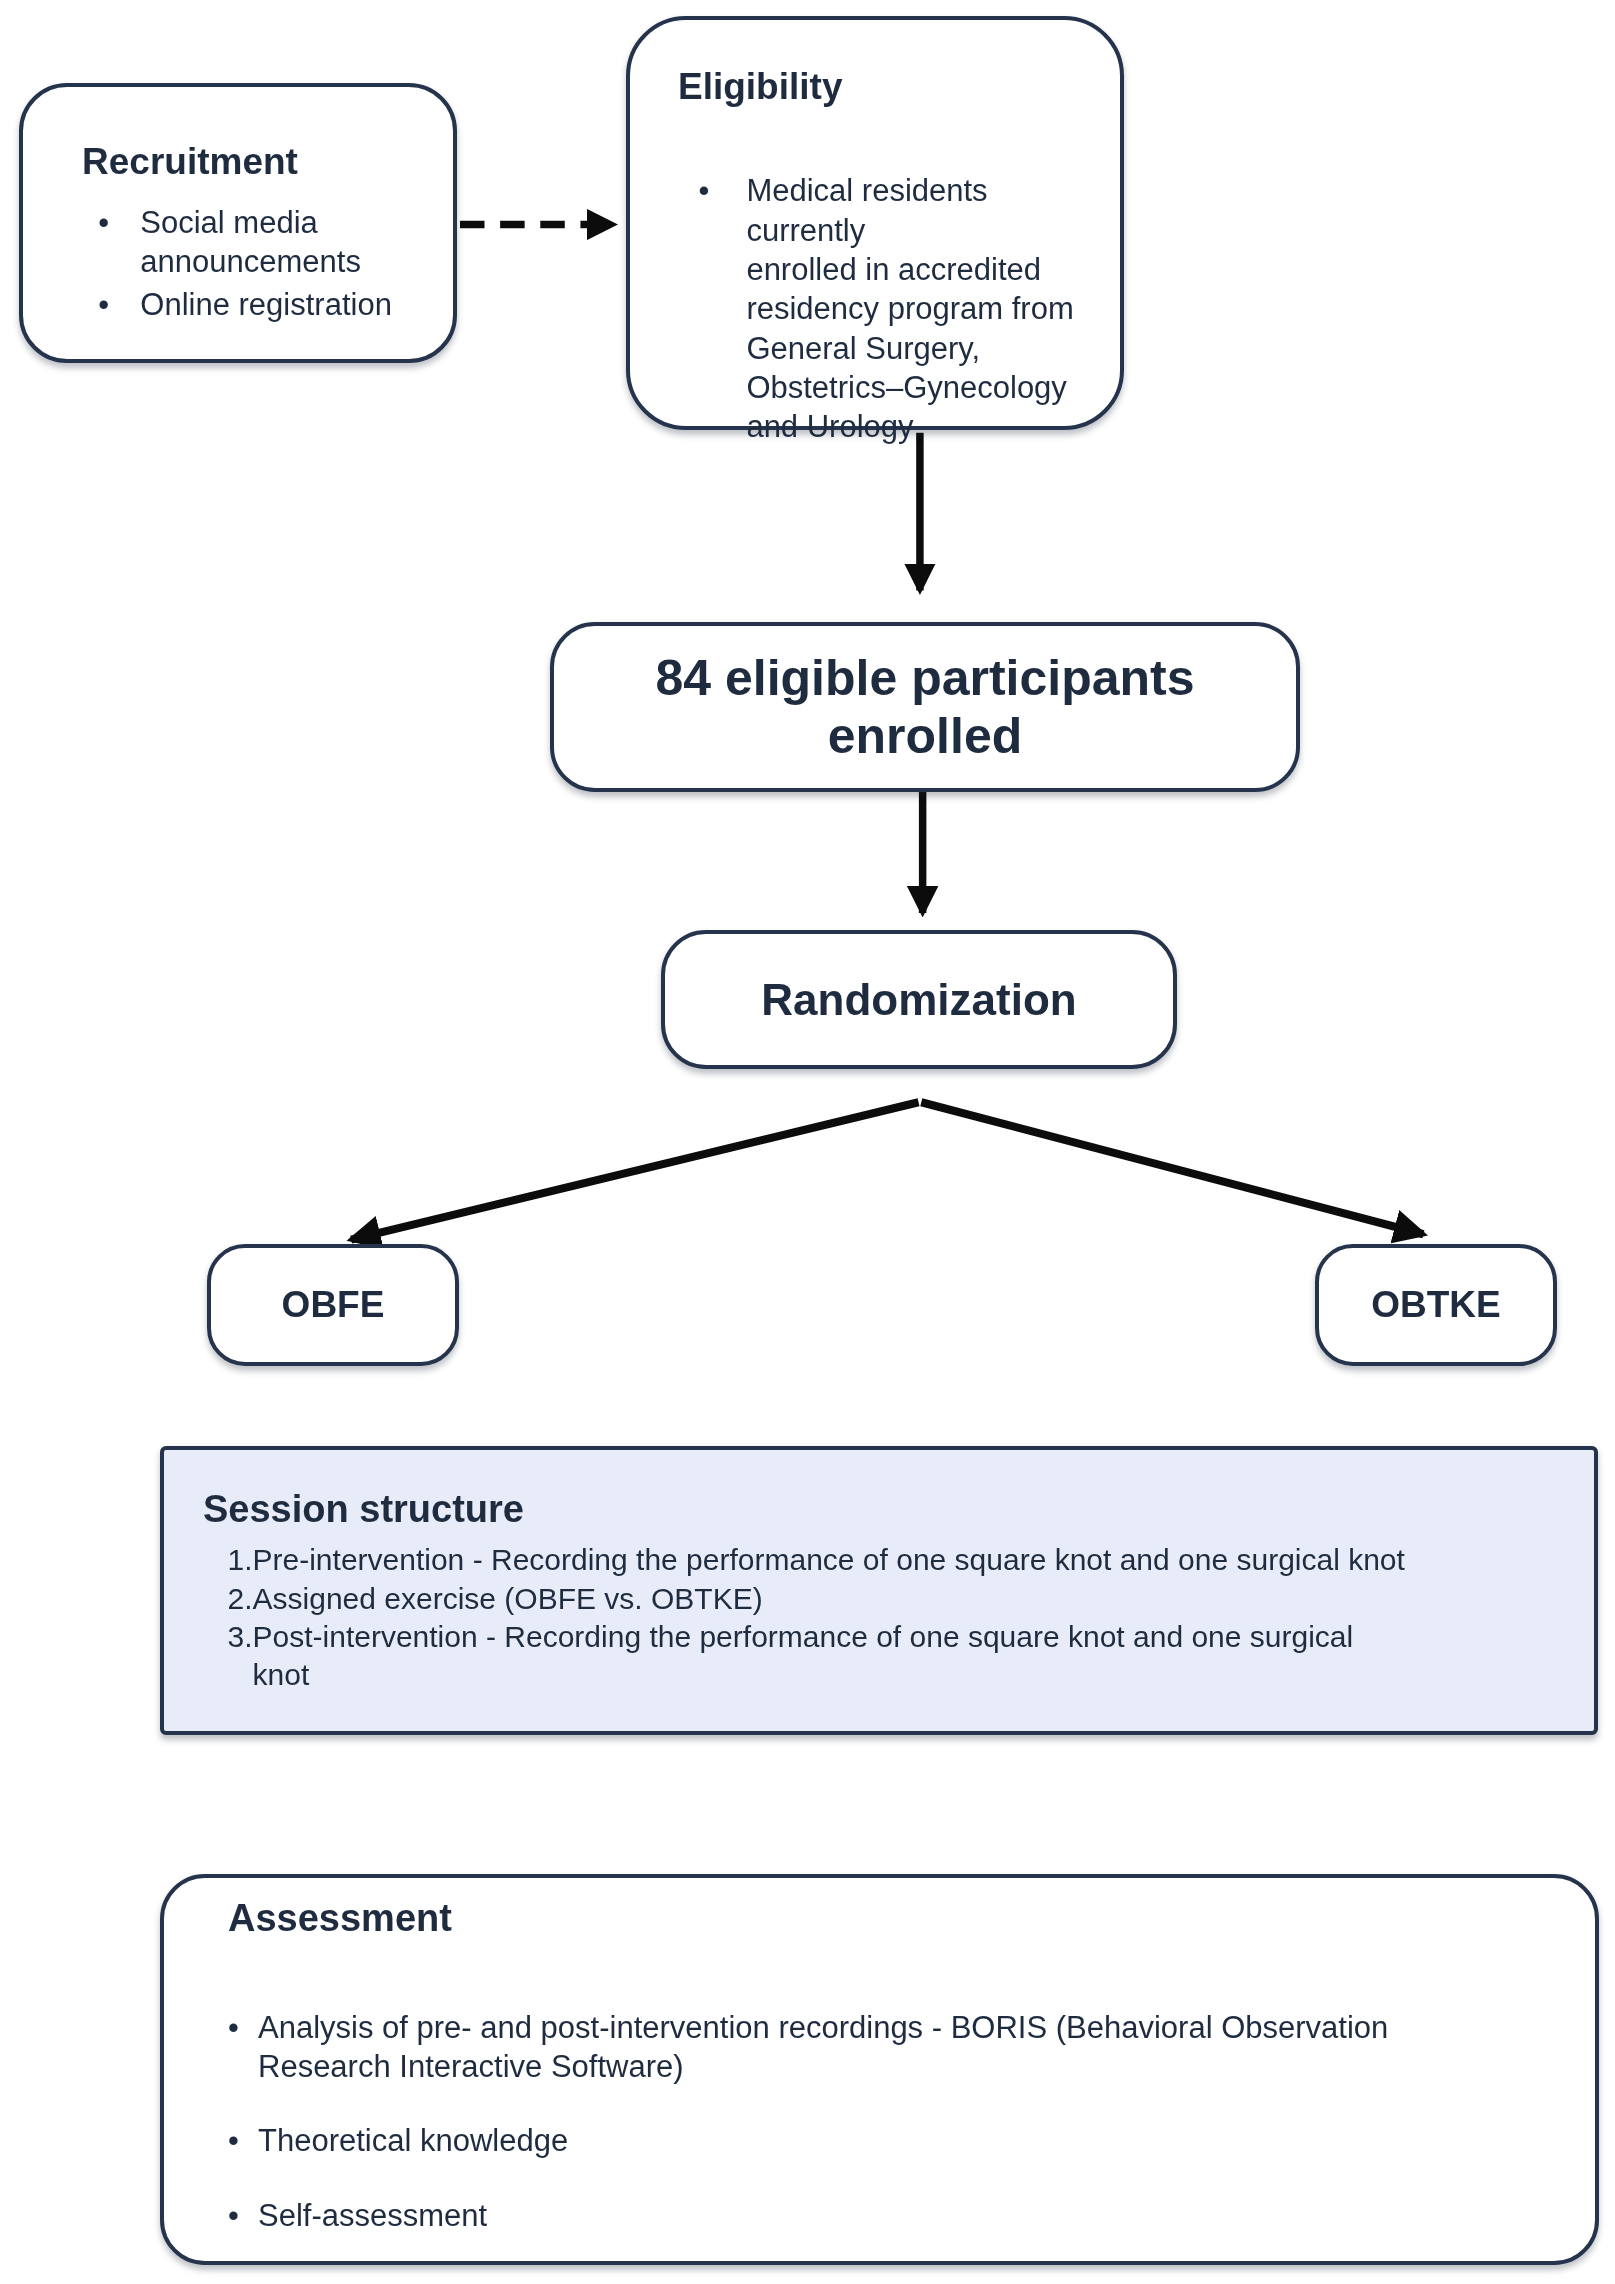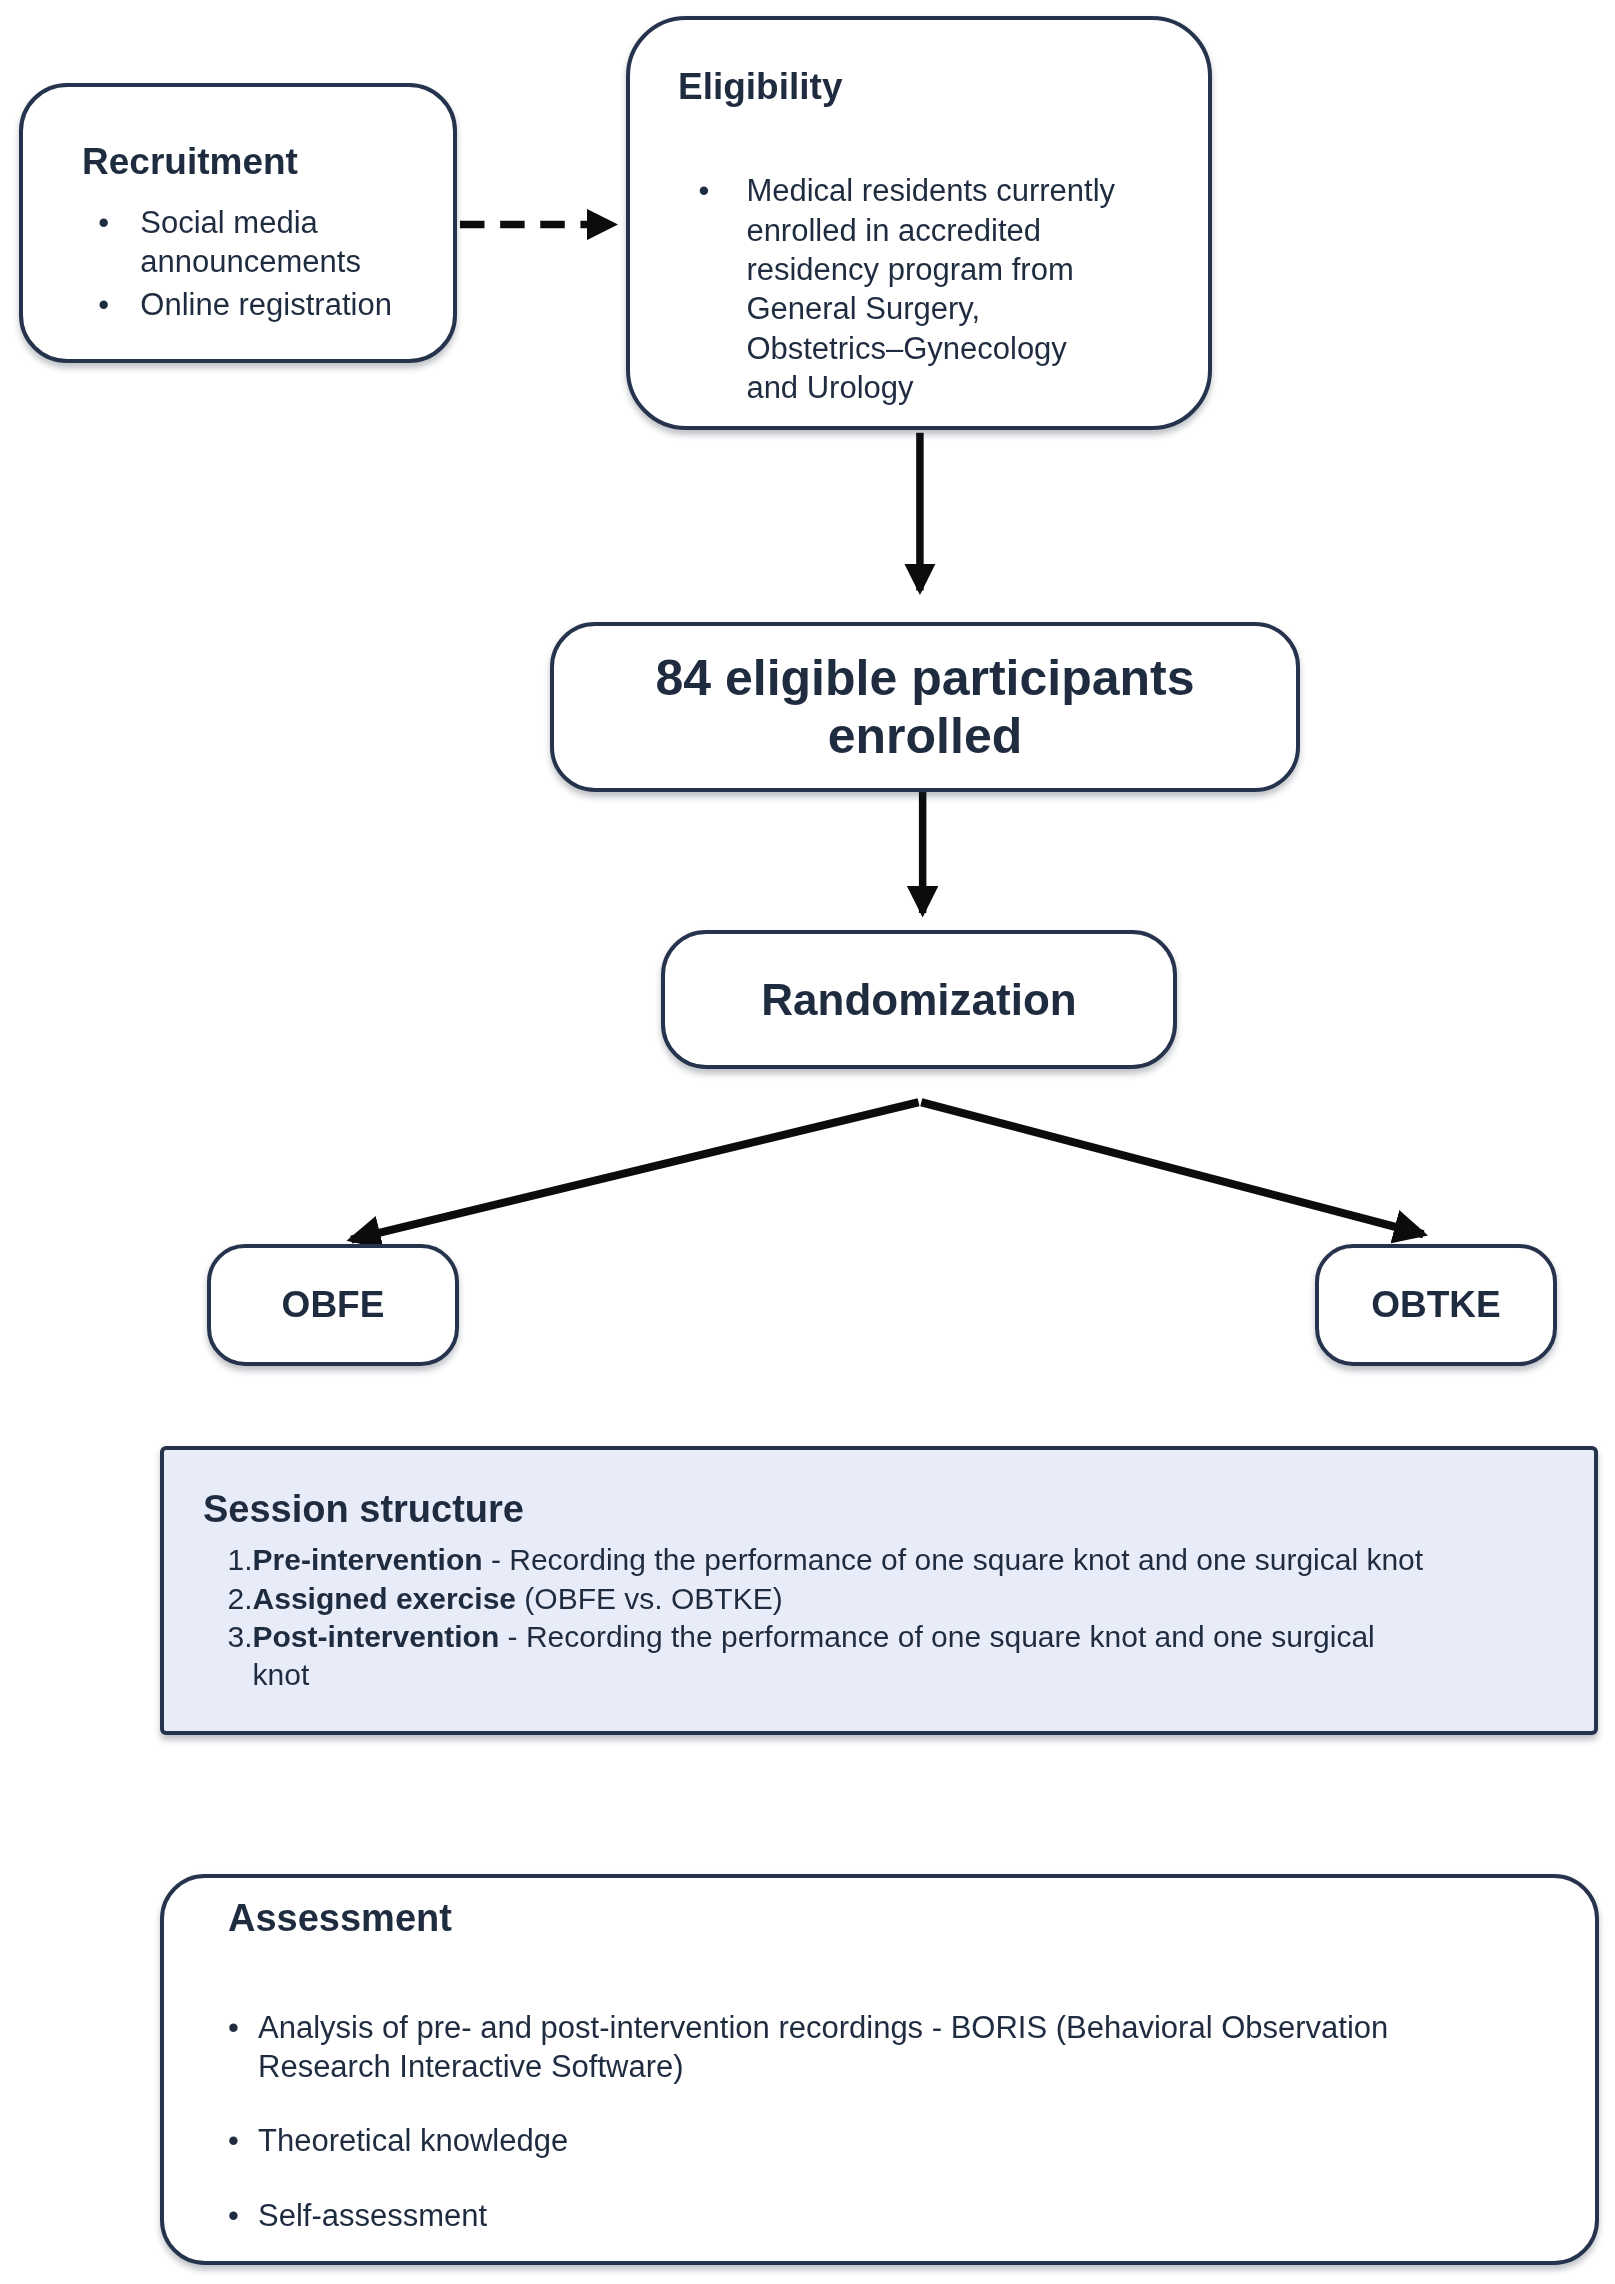--- a/index.html
+++ b/index.html
@@ -19,21 +19,21 @@
     box-shadow:0 4.1px 6.1px rgba(25,35,55,.28);
   }
   .box-title{font-weight:bold;font-size:37px;line-height:1.15;}
   .center-label{
     display:flex;align-items:center;justify-content:center;
     text-align:center;font-weight:bold;
   }
   
   .recruitment{left:19px;top:83px;width:438px;height:280px;border-radius:48px;padding:54px 20.4px 0 59px;}
   
-  .eligibility{left:626px;top:15.6px;width:586px;height:414px;border-radius:60px;padding:46px 27px 0 48px;}
+  .eligibility{left:626px;top:15.6px;width:498px;height:414px;border-radius:60px;padding:46px 27px 0 48px;}
   .bullet-list{margin-top:19px;}
   .bullet-item{display:flex;font-size:31px;line-height:1.27;margin-bottom:4.1px;}
   .bullet-item .dot{width:42px;flex:0 0 42px;text-align:left;padding-left:16.3px;}
   .bullet-item .btext{flex:1;white-space:pre-line;}
   .eligibility .bullet-list{margin-top:63px;}
   .eligibility .bullet-item .dot{width:48px;flex:0 0 48px;padding-left:20.4px;}
   
   .enrolled{left:550px;top:606px;width:750px;height:170px;border-radius:45px;font-size:50px;margin-top:16px;}
   
   .randomization{left:661px;top:930px;width:516px;height:139px;border-radius:45px;font-size:44px;}
@@ -41,21 +41,21 @@
   .obfe{left:207px;top:1244px;width:252px;height:122px;border-radius:38px;font-size:37px;}
   .obtke{left:1315px;top:1244px;width:242px;height:122px;border-radius:38px;font-size:37px;}
   
   .session{left:160px;top:1446px;width:1438px;height:289px;border-radius:6px;
            background:#e8ebf8;padding:38px 27px 0 39px;}
   .session .box-title{font-size:38px;}
   .numbered-list{margin-top:9.5px;padding-left:24.5px;}
   .numbered-item{display:flex;font-size:30px;line-height:1.28;}
   .numbered-item .num{flex:0 0 auto;}
   .numbered-item .ntext{flex:1;}
-  .numbered-item .lead{font-weight:bold;}
+  .numbered-item .lead{font-weight:normal;}
   .numbered-item .rest{white-space:pre-line;}
   
   .assessment{left:160px;top:1874px;width:1439px;height:391px;border-radius:45px;padding:19px 27px 0 64px;}
   .assessment .box-title{font-size:38px;}
   .assessment .bullet-list{margin-top:67px;}
   .assessment .bullet-item{font-size:31px;margin-bottom:35px;}
   .assessment .bullet-item .dot{width:30px;flex:0 0 30px;padding-left:0;}
   
   .arrows{position:absolute;left:0;top:0;pointer-events:none;}
 </style>

